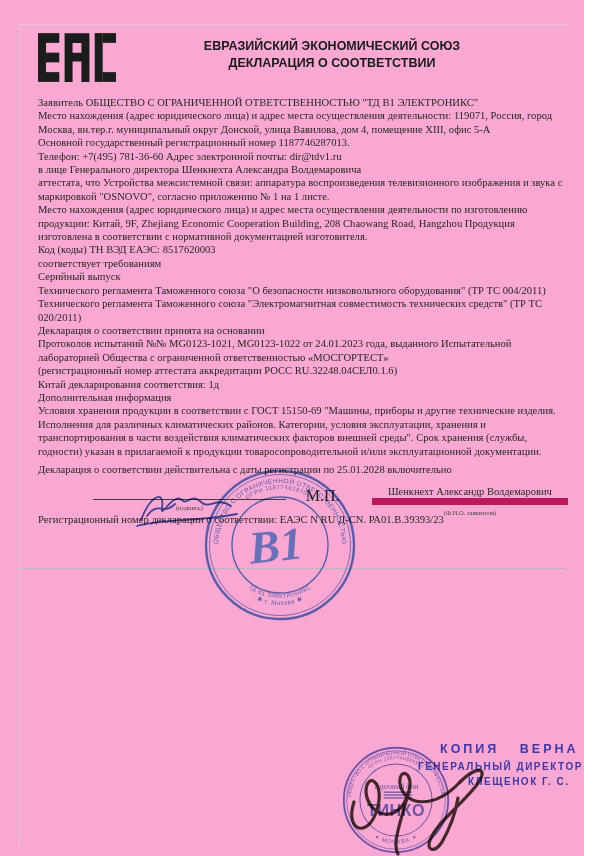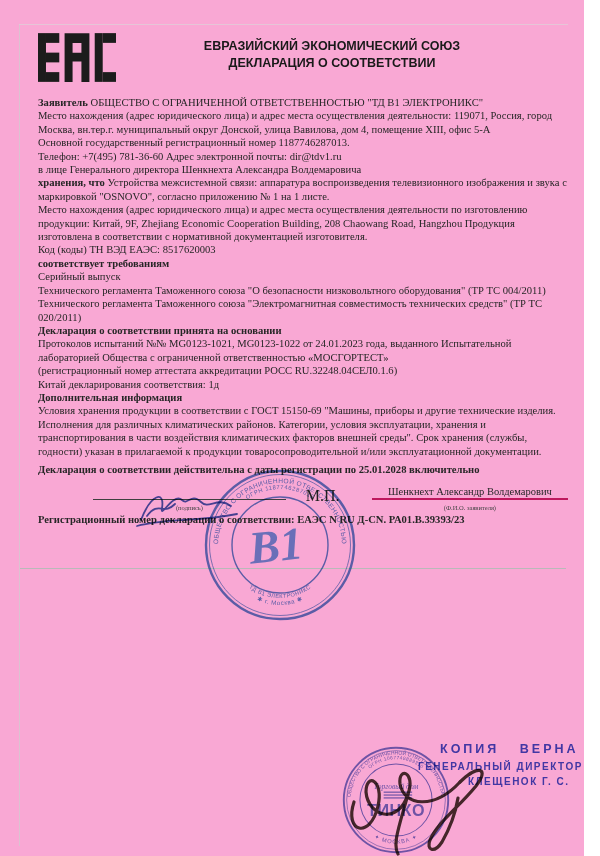--- a/index.html
+++ b/index.html
@@ -11,30 +11,30 @@
   .edge-top{position:absolute;left:19px;right:16px;top:24px;height:1px;background:#d8d8d8;opacity:.6;}
 
   
   .eac-logo{position:absolute;left:38px;top:33px;}
   .title{position:absolute;left:90px;right:10px;top:38px;text-align:center;
     font-family:"Liberation Sans","DejaVu Sans",sans-serif;font-weight:bold;font-size:12.5px;line-height:17px;color:#1a1a1a;}
 
   
   .content{position:absolute;left:38px;top:96px;width:532px;font-size:10.6px;line-height:13.4px;}
   .para{margin:0;}
-  .para .b{font-weight:bold;}
+  .para .b{font-weight:normal;}
   .valid{margin-top:5px;}
 
   .sig-row{display:flex;margin-top:4px;height:33px;}
   .sig-left{margin-left:55px;width:228px;}
   .sig-line{height:19px;border-bottom:1px solid #3f3f3f;}
   .sig-cap{font-size:6.5px;color:#444;text-align:center;padding-top:1px;}
   .sig-mp{width:78px;padding-top:9px;padding-left:20px;font-size:16px;color:#222;}
   .sig-right{margin-left:auto;width:232px;margin-right:2px;}
-  .sig-name{font-size:10.5px;text-align:center;padding-top:5px;border-bottom:2px solid #be185d;line-height:13px;}
+  .sig-name{font-size:10.5px;text-align:center;padding-top:5px;border-bottom:7px solid #be185d;line-height:13px;}
 
   .hr-bottom{position:absolute;left:20px;right:18px;top:568px;height:1px;background:#b9b9b9;}
 
   
   .stamp{position:absolute;mix-blend-mode:multiply;pointer-events:none;}
   .copy-stamp{left:412px;top:742px;width:190px;
     font-family:"Liberation Sans","DejaVu Sans",sans-serif;font-weight:bold;color:#4353c5;}
   .copy-l1{font-size:12.5px;letter-spacing:3px;word-spacing:14px;margin-left:28px;}
   .copy-l2{font-size:10px;letter-spacing:1.5px;margin-left:6px;margin-top:5px;}
   .copy-l3{font-size:10px;letter-spacing:1.5px;margin-left:56px;margin-top:4px;}
@@ -64,21 +64,21 @@
     <div>ДЕКЛАРАЦИЯ О СООТВЕТСТВИИ</div>
   </div>
 
   <div class="content">
     <div>
         <p class="para"><span class="b">Заявитель </span><span>ОБЩЕСТВО С ОГРАНИЧЕННОЙ ОТВЕТСТВЕННОСТЬЮ "ТД В1 ЭЛЕКТРОНИКС"</span></p>
         <p class="para"><span>Место нахождения (адрес юридического лица) и адрес места осуществления деятельности: 119071, Россия, город Москва, вн.тер.г. муниципальный округ Донской, улица Вавилова, дом 4, помещение XIII, офис 5-А</span></p>
         <p class="para"><span>Основной государственный регистрационный номер 1187746287013.</span></p>
         <p class="para"><span>Телефон: +7(495) 781-36-60 Адрес электронной почты: dir@tdv1.ru</span></p>
         <p class="para"><span>в лице Генерального директора Шенкнехта Александра Волдемаровича</span></p>
-        <p class="para"><span class="b">хранения, что </span><span>Устройства межсистемной связи: аппаратура воспроизведения телевизионного изображения и звука с маркировкой "OSNOVO", согласно приложению № 1 на 1 листе.</span></p>
+        <p class="para"><span class="b">аттестата, что </span><span>Устройства межсистемной связи: аппаратура воспроизведения телевизионного изображения и звука с маркировкой "OSNOVO", согласно приложению № 1 на 1 листе.</span></p>
         <p class="para"><span>Место нахождения (адрес юридического лица) и адрес места осуществления деятельности по изготовлению продукции: Китай, 9F, Zhejiang Economic Cooperation Building, 208 Chaowang Road, Hangzhou Продукция изготовлена в соответствии с нормативной документацией изготовителя.</span></p>
         <p class="para"><span>Код (коды) ТН ВЭД ЕАЭС: 8517620003</span></p>
         <p class="para"><span class="b">соответствует требованиям</span></p>
         <p class="para"><span>Серийный выпуск</span></p>
         <p class="para"><span>Технического регламента Таможенного союза "О безопасности низковольтного оборудования" (ТР ТС 004/2011)</span></p>
         <p class="para"><span>Технического регламента Таможенного союза "Электромагнитная совместимость технических средств" (ТР ТС 020/2011)</span></p>
         <p class="para"><span class="b">Декларация о соответствии принята на основании</span></p>
         <p class="para"><span>Протоколов испытаний №№ MG0123-1021, MG0123-1022 от 24.01.2023 года, выданного Испытательной лабораторией Общества с ограниченной ответственностью «МОСГОРТЕСТ»</span></p>
         <p class="para"><span>(регистрационный номер аттестата аккредитации РОСС RU.32248.04СЕЛ0.1.6)</span></p>
         <p class="para"><span>Китай декларирования соответствия: 1д</span></p>

